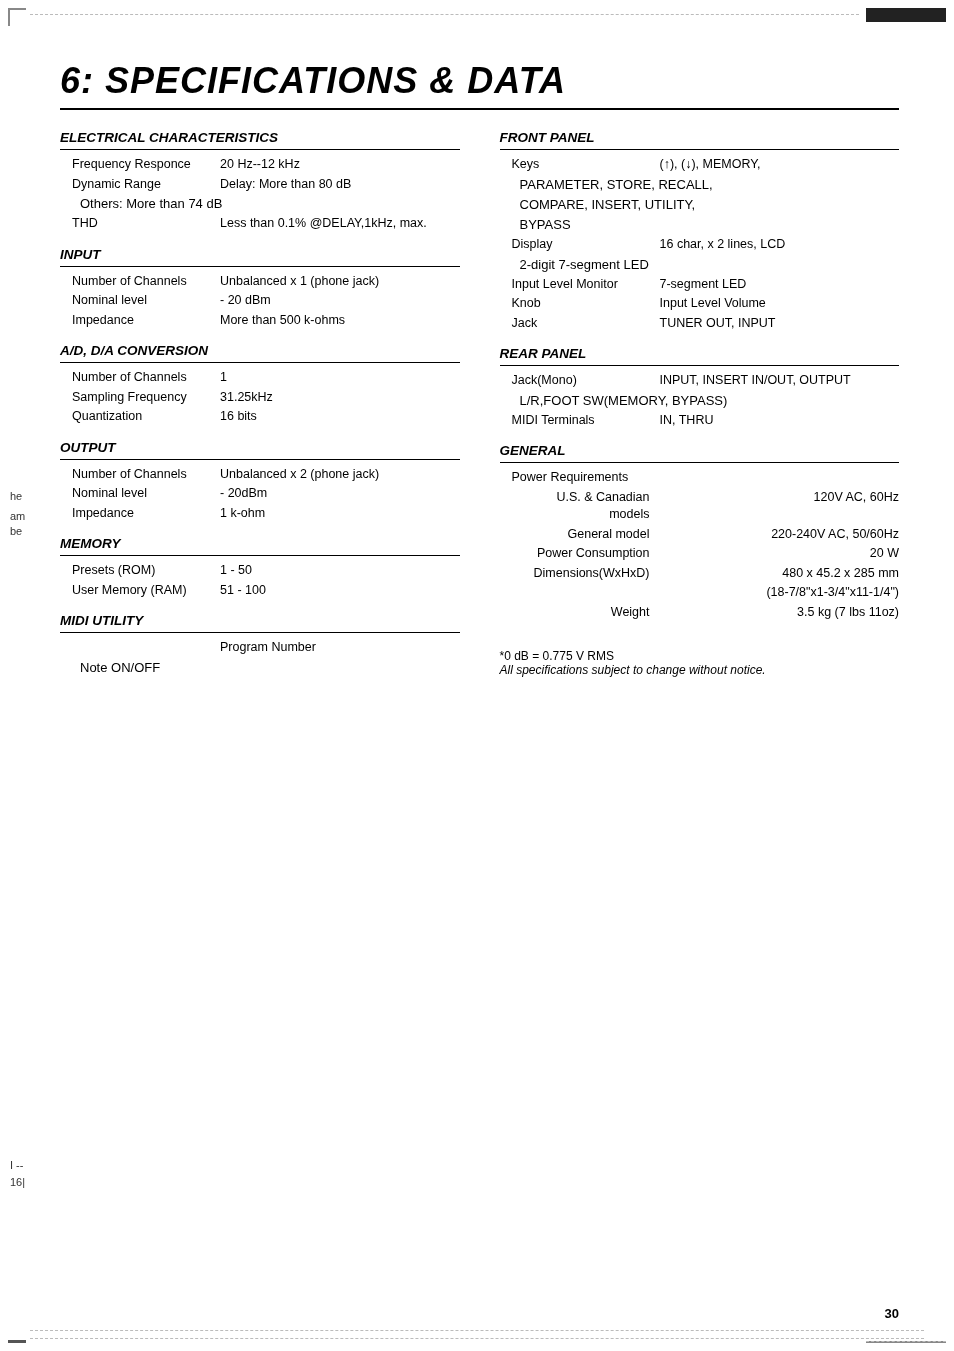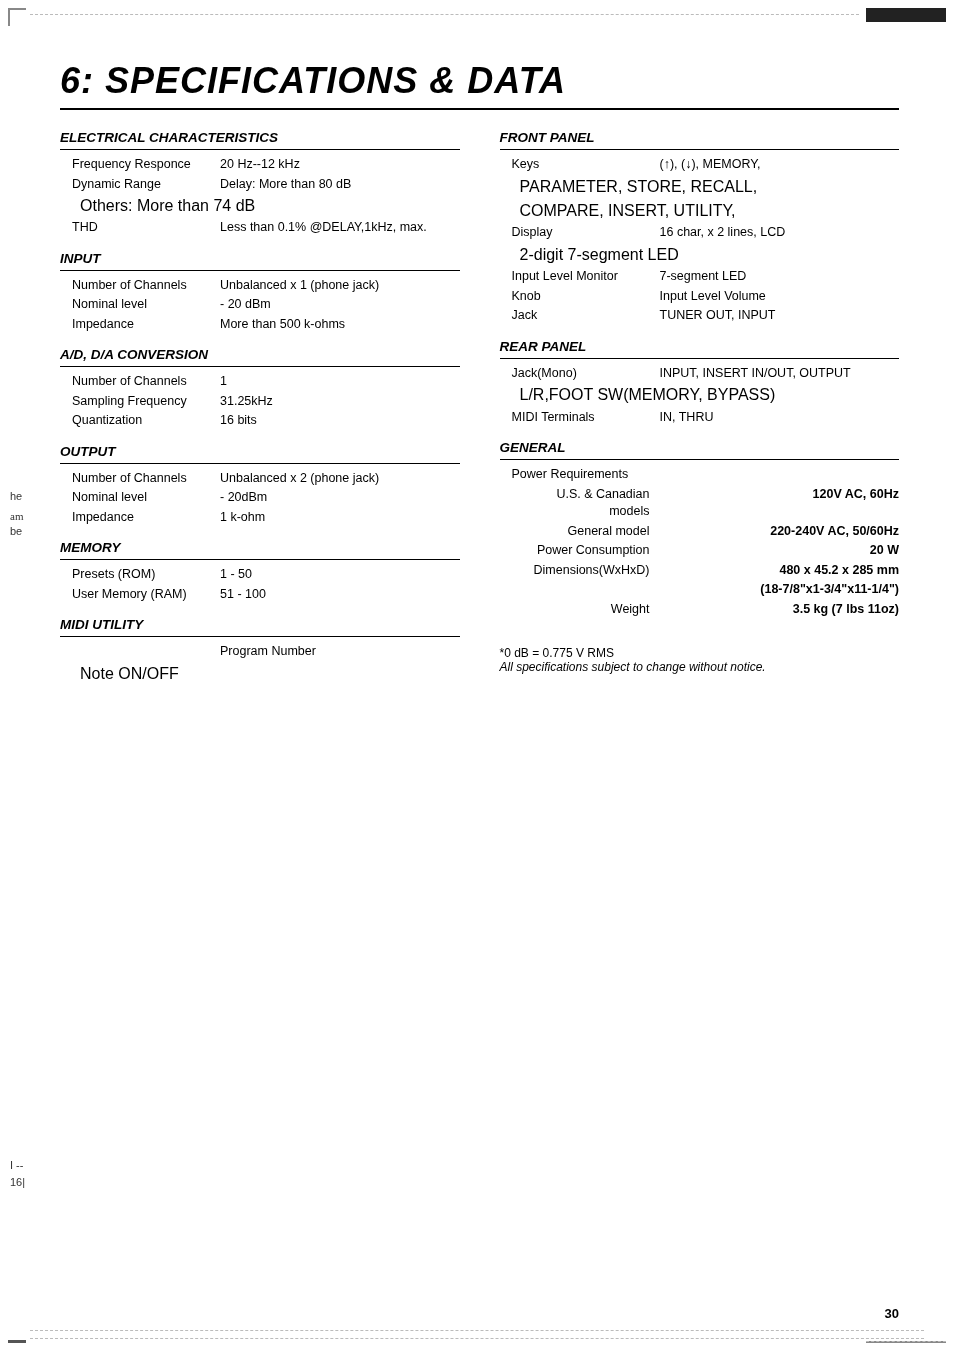--- a/index.html
+++ b/index.html
@@ -126,37 +126,36 @@
       font-size: 12.5px;
     }
 
     .spec-value {
       flex: 1;
       font-size: 12.5px;
     }
 
     .spec-value-indent {
       padding-left: 20px;
-      font-size: 16px;
+      font-size: 13px;
       margin-bottom: 2px;
       line-height: 1.4;
     }
 
     
     .general-row {
       display: flex;
       font-size: 12.5px;
       margin-bottom: 2px;
       line-height: 1.4;
       text-align: right;
     }
 
     .general-value {
       flex: 1;
-      font-weight: bold;
     }
 
     .general-sub-label {
       width: 150px;
       flex-shrink: 0;
       padding-left: 28px;
     }
 
     
     .footer-notes {
@@ -206,21 +205,21 @@
 </head>
 <body>
 
 <div class="page">
 
   <div class="corner-mark-tl"></div>
   <div class="corner-mark-tr"></div>
   <div class="dashed-top"></div>
 
   <span class="side-label" style="top: 490px;">he</span>
-  <span class="side-label" style="top: 510px; font-family: Liberation Serif, serif;">am</span>
+  <span class="side-label" style="top: 510px;">am</span>
   <span class="side-label" style="top: 525px;">be</span>
 
   <span class="side-label" style="bottom: 180px;">I --</span>
   <span class="side-label" style="bottom: 163px;">16|</span>
 
   <h1 class="page-title">6: SPECIFICATIONS &amp; DATA</h1>
   <div class="title-underline"></div>
 
   <div class="two-col">
 
@@ -333,20 +332,21 @@
       <div class="section">
         <div class="section-title">FRONT PANEL</div>
         <div class="section-divider"></div>
 
         <div class="spec-row">
           <span class="spec-label">Keys</span>
           <span class="spec-value">(↑), (↓), MEMORY,</span>
         </div>
         <div class="spec-value-indent">PARAMETER, STORE, RECALL,</div>
         <div class="spec-value-indent">COMPARE, INSERT, UTILITY,</div>
+        <div class="spec-value-indent">BYPASS</div>
 
         <div class="spec-row">
           <span class="spec-label">Display</span>
           <span class="spec-value">16 char, x 2 lines, LCD</span>
         </div>
         <div class="spec-value-indent">2-digit 7-segment LED</div>
 
         <div class="spec-row">
           <span class="spec-label">Input Level Monitor</span>
           <span class="spec-value">7-segment LED</span>

